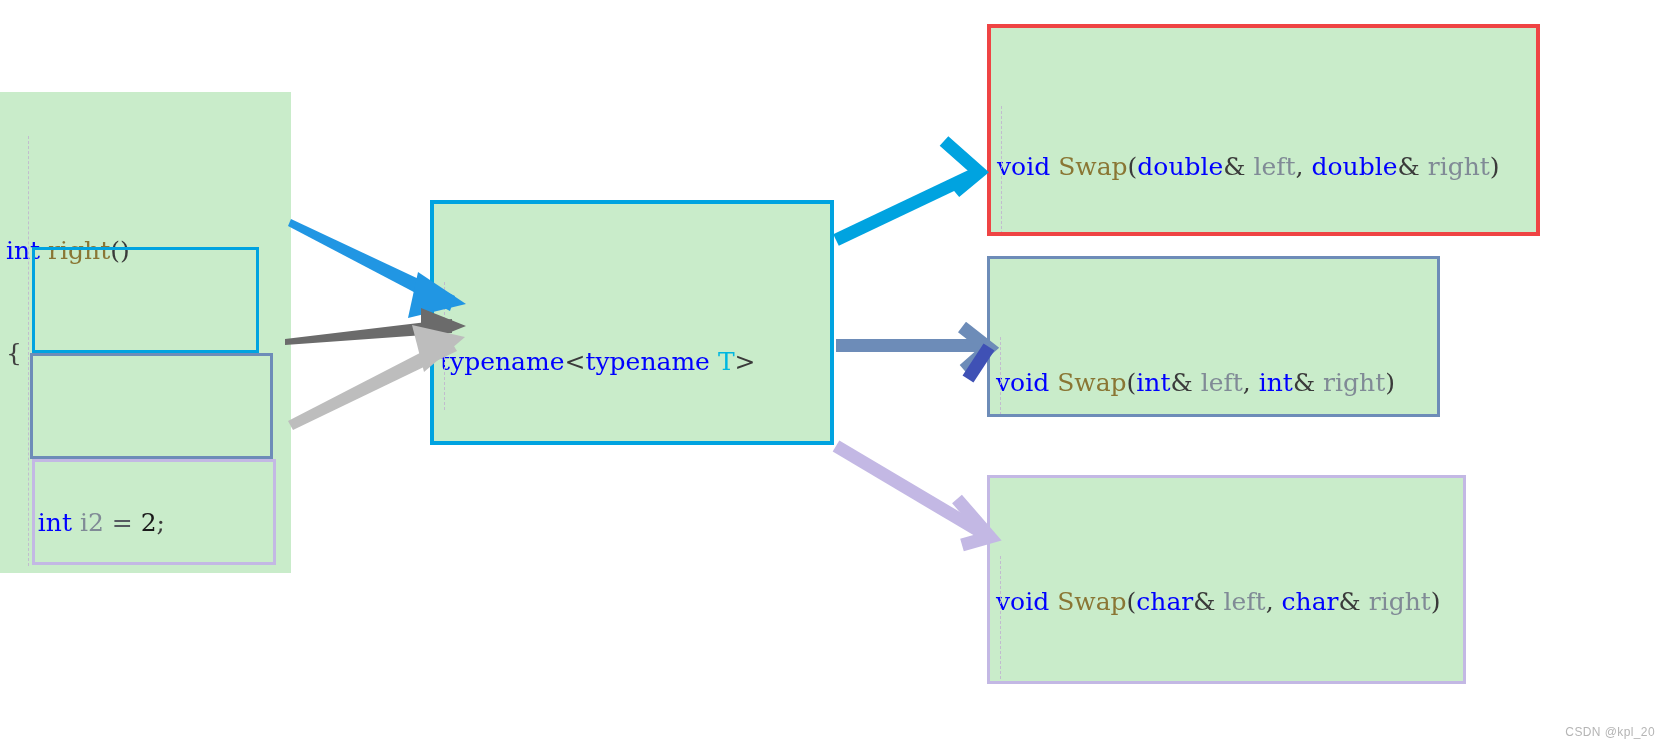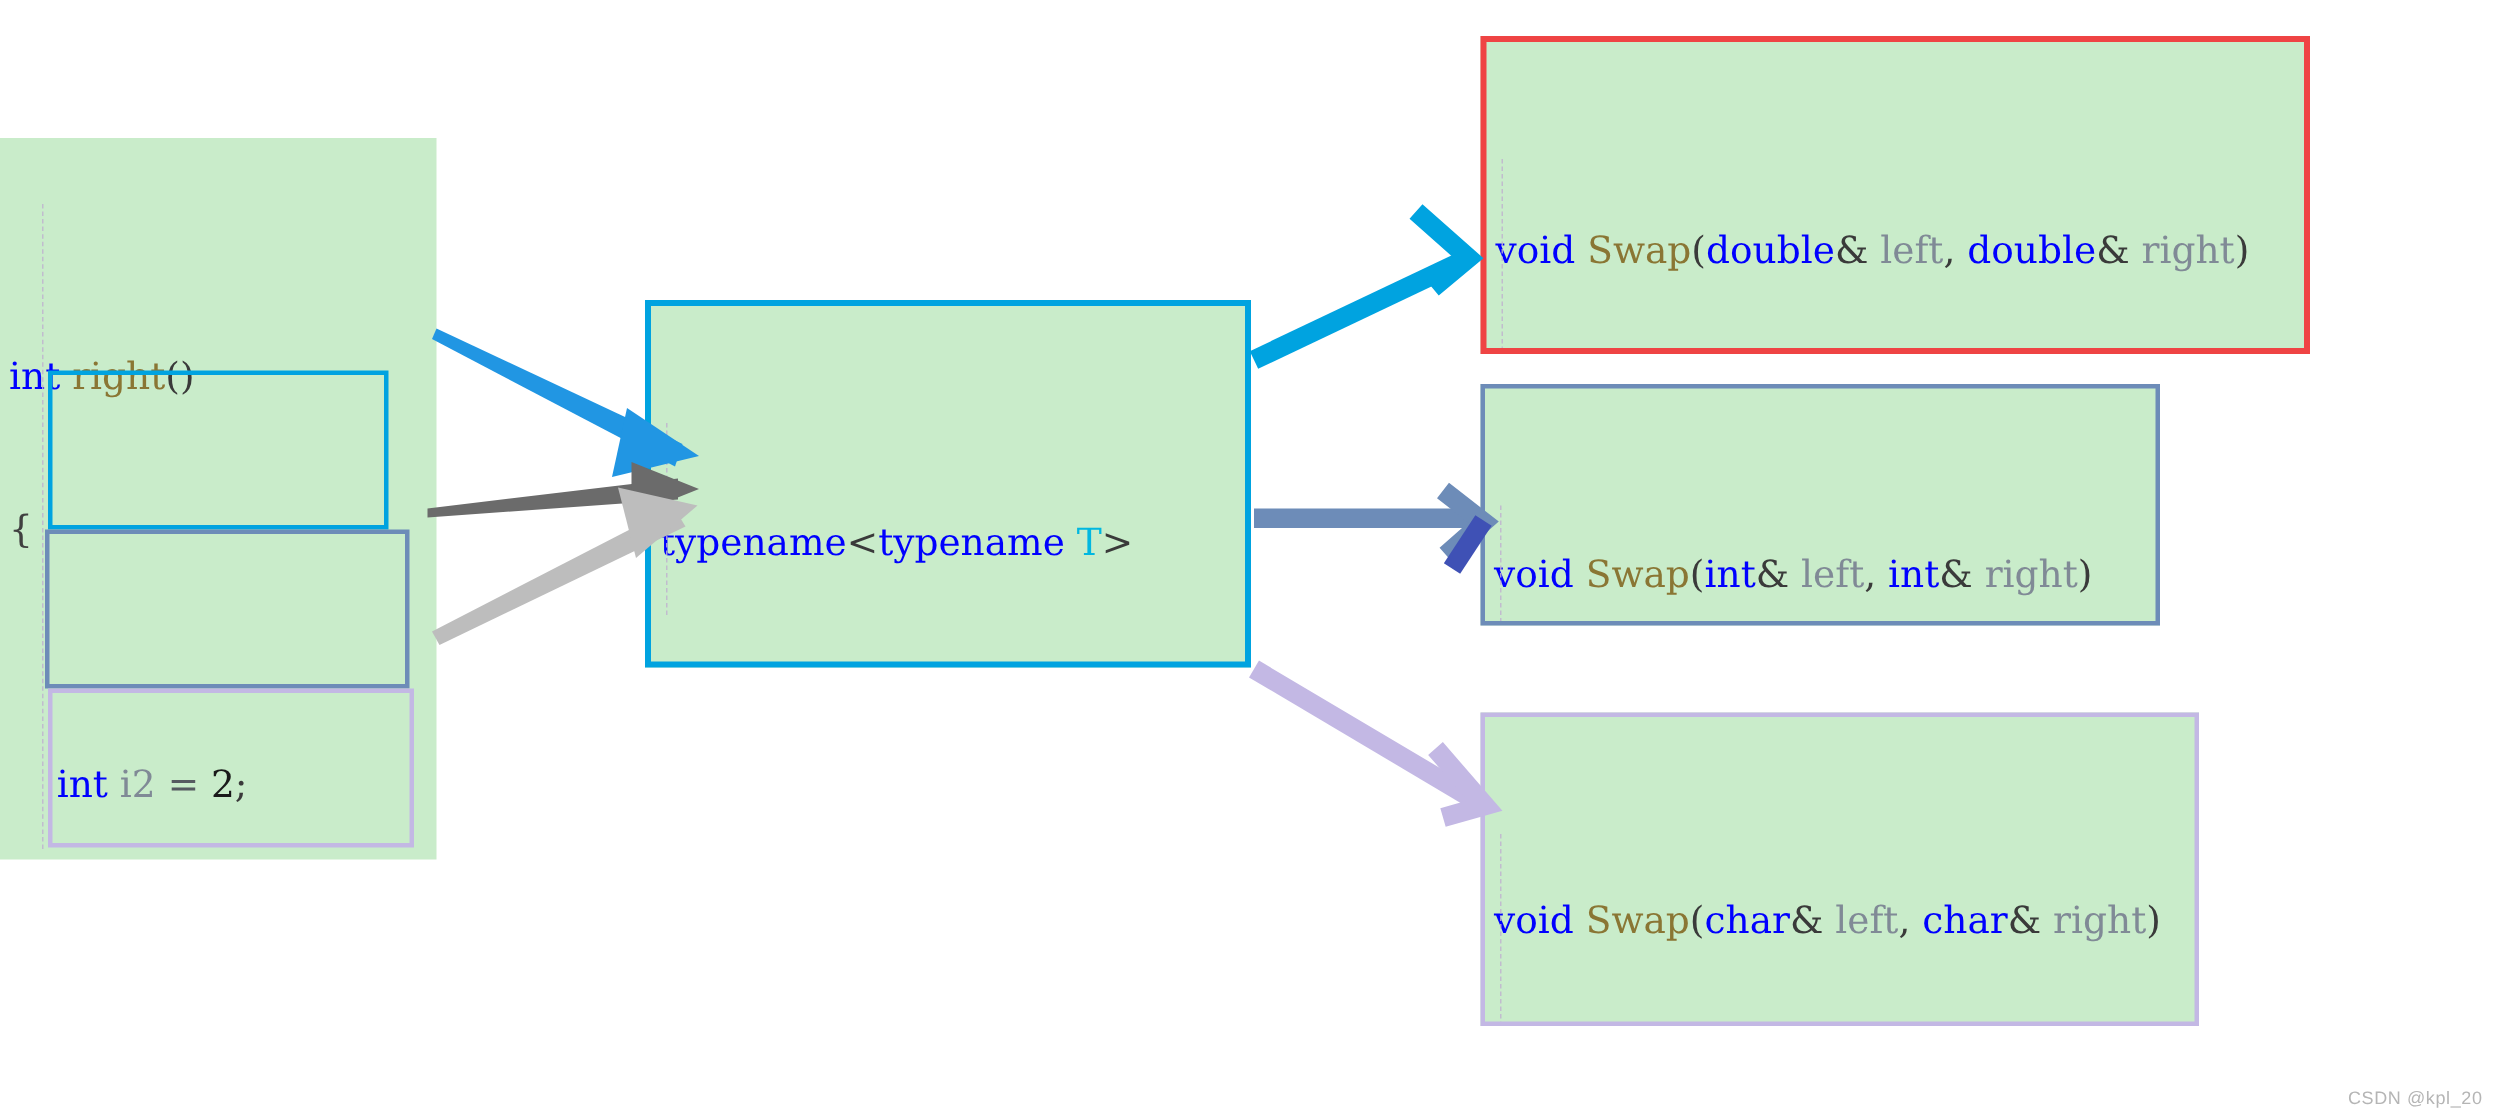--- a/index.html
+++ b/index.html
@@ -50,21 +50,21 @@
   #int-panel {
     left: 987px; top: 256px;
     width: 453px; height: 161px;
     border: 3px solid #6d8cb8;
     padding: 5px 0 0 6px;
   }
   #char-panel {
     left: 987px; top: 475px;
     width: 479px; height: 209px;
     border: 3px solid #c3b8e4;
-    padding: 17px 0 0 6px;
+    padding: 5px 0 0 6px;
   }
 
   
   .indent-guide {
     position: absolute;
     width: 0;
     border-left: 1px dashed #c0b4cf;
     opacity: .85;
   }
 

